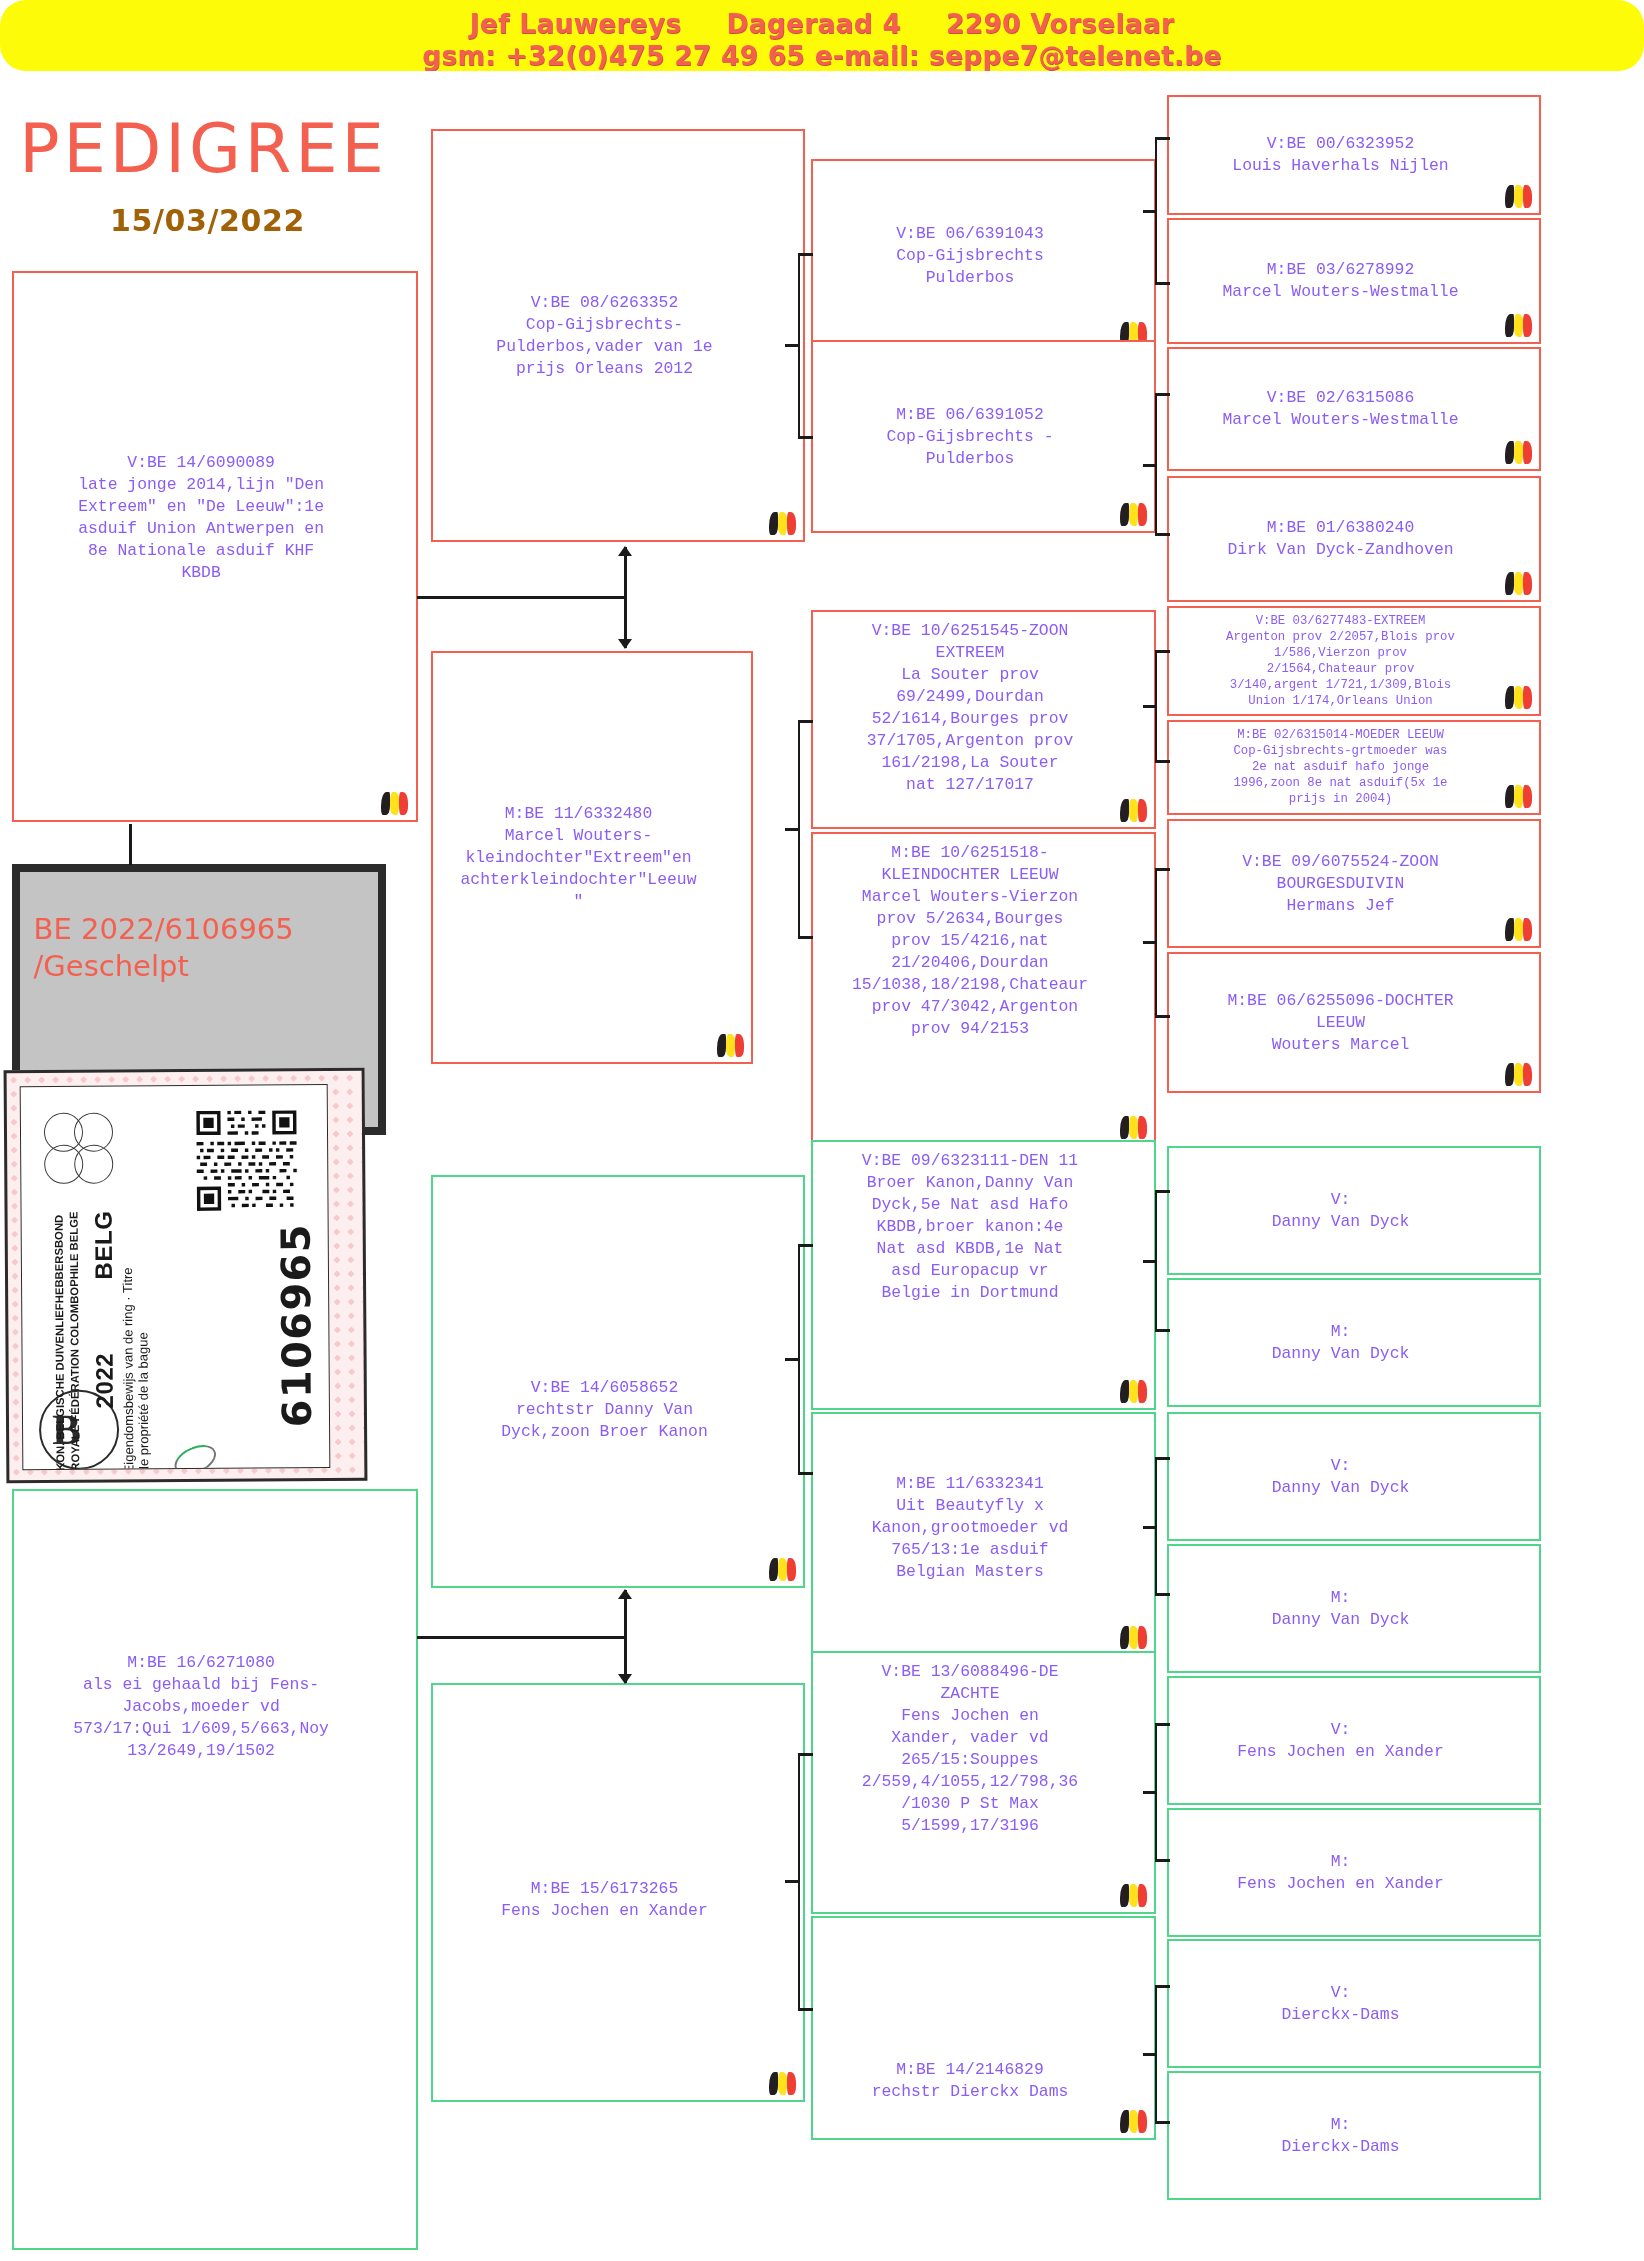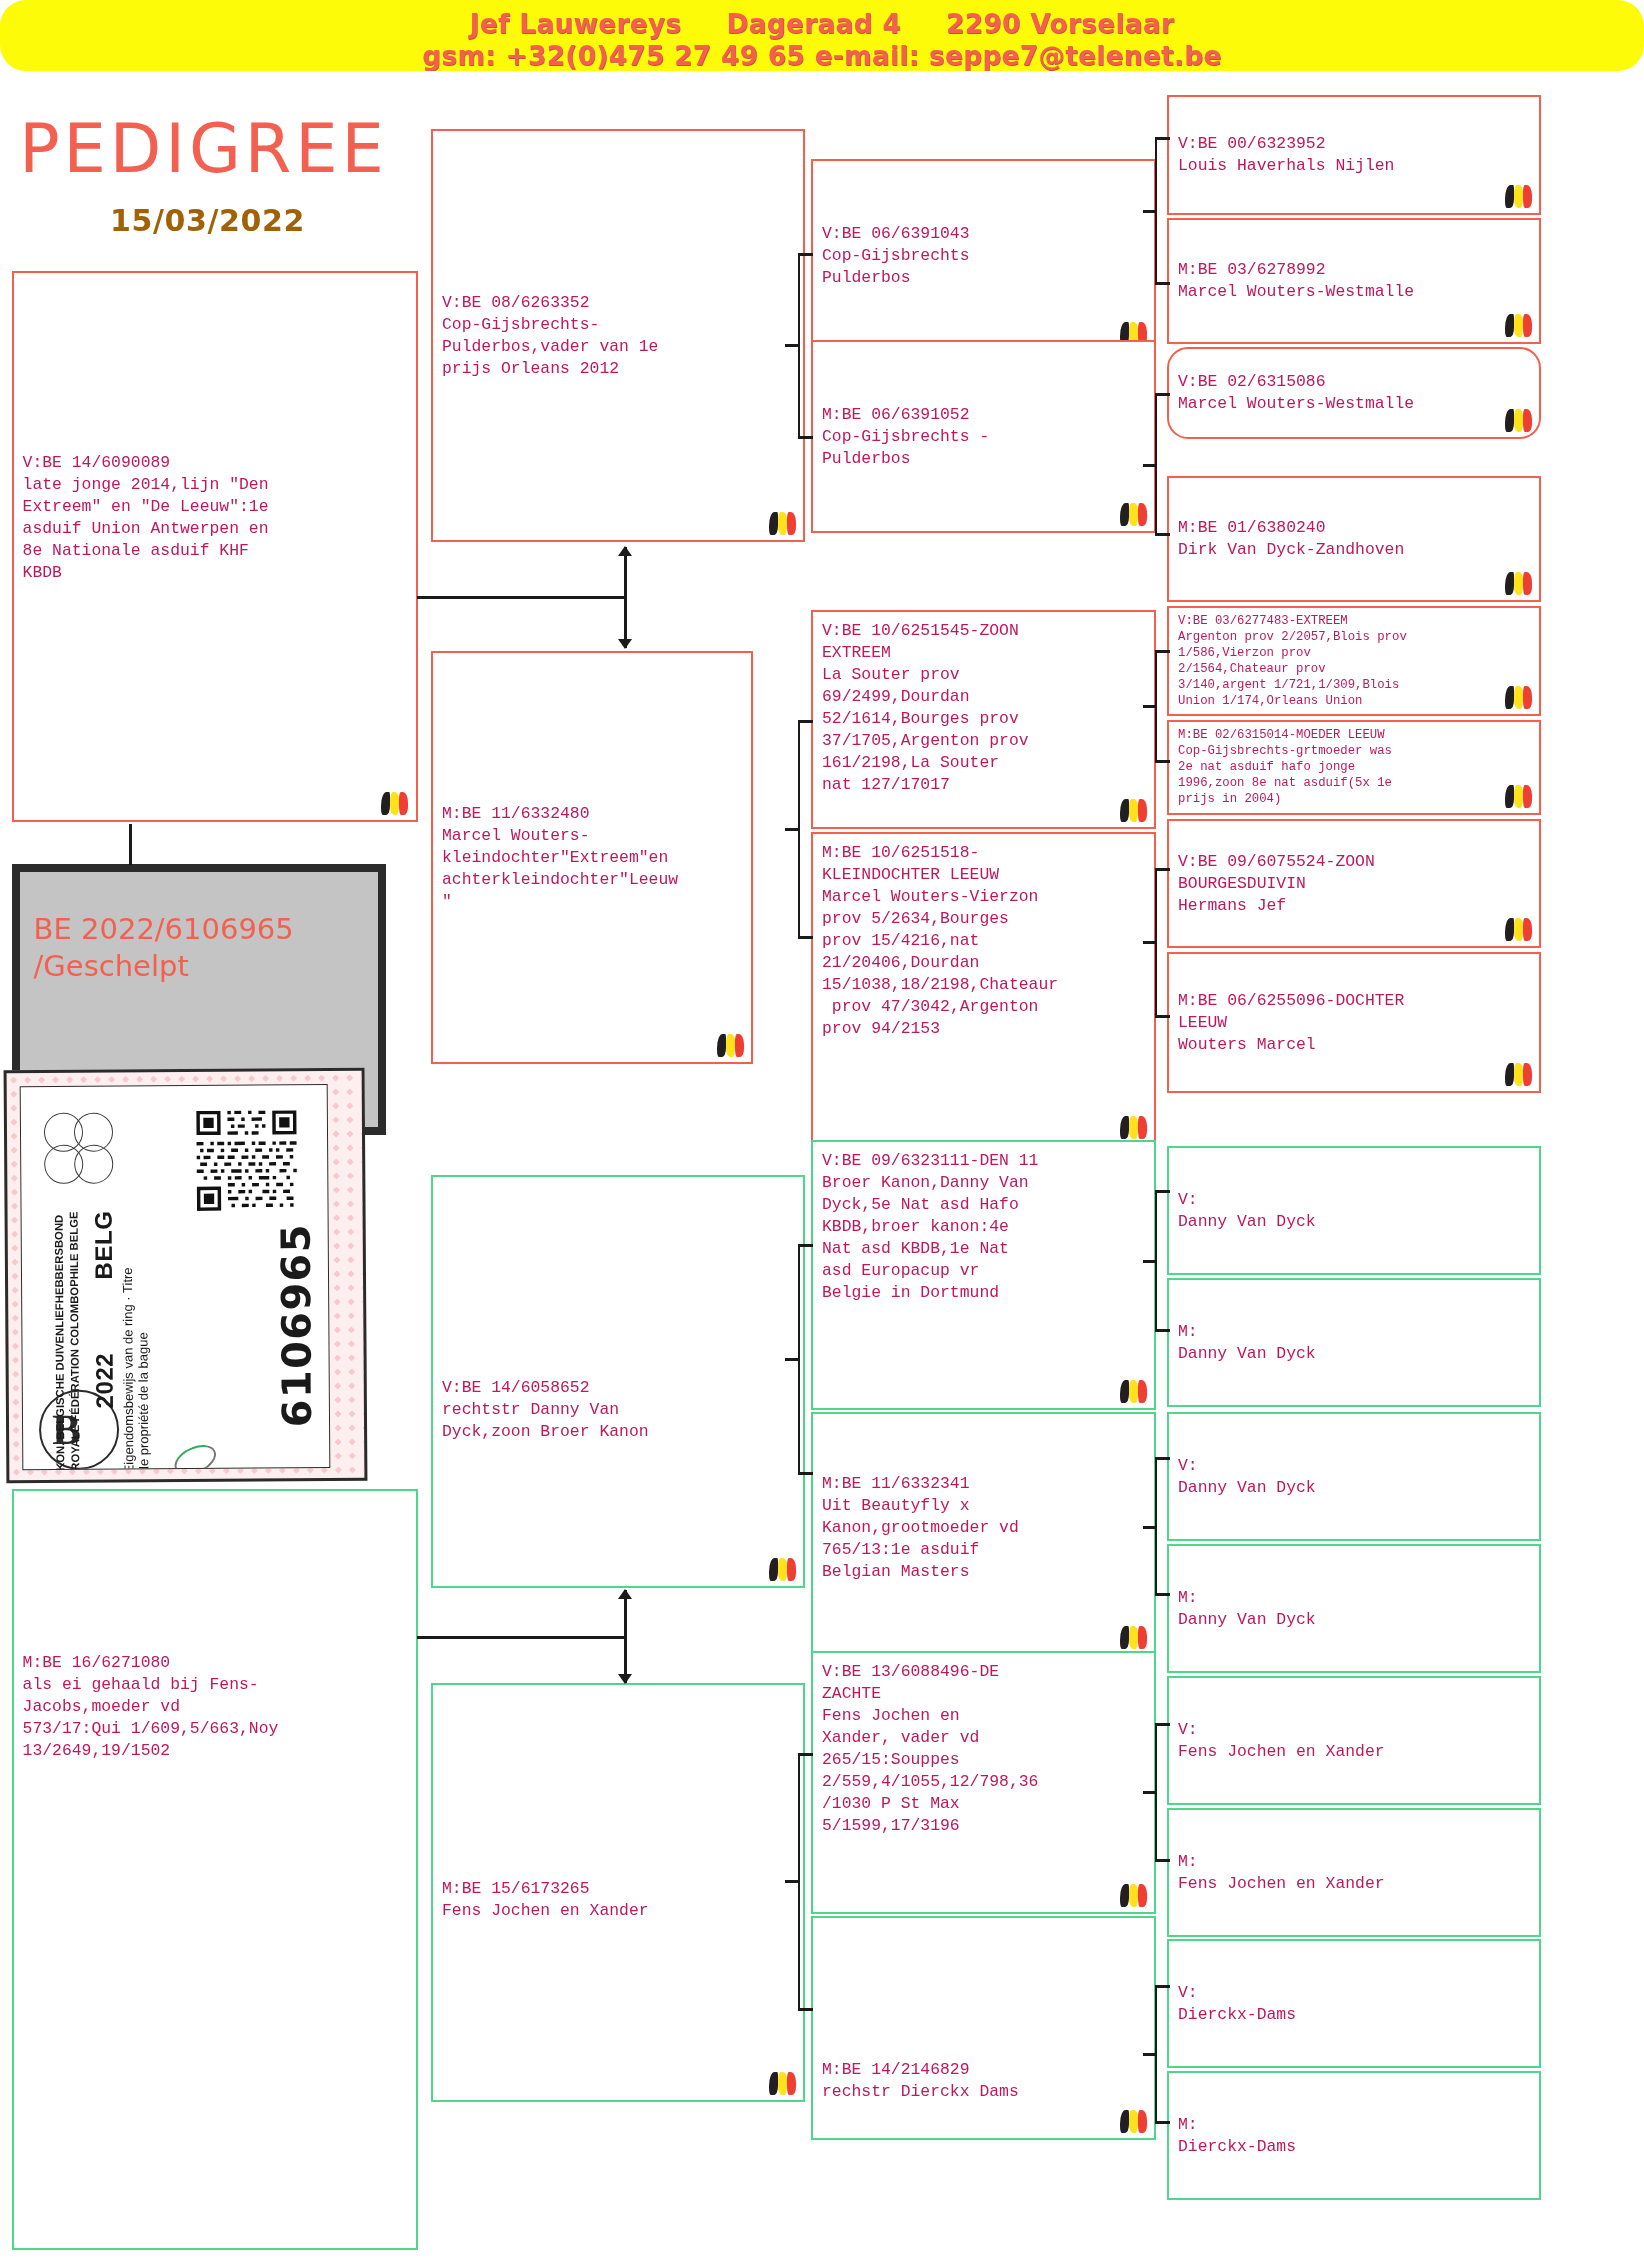--- a/index.html
+++ b/index.html
@@ -23,22 +23,22 @@
         font-size:67px;letter-spacing:3.9px;font-weight:400;}
   .pedigree-date{position:absolute;left:110px;top:203px;
         color:#a16207;font-family:"DejaVu Sans",sans-serif;
         font-size:30px;font-weight:bold;letter-spacing:0.6px;}
 
   
   .box{position:absolute;box-sizing:border-box;background:#fff;}
   .box.red{border:2.6px solid #f4604f;}
   .box.green{border:2.6px solid #4ed68a;padding-left:44px;}
   .box .txt{position:absolute;left:9px;right:36px;
-            color:#be185d;font-size:16.4px;line-height:22px;
-            white-space:pre-wrap;word-break:break-word;}
+            color:#8b5cf6;font-size:16.4px;line-height:22px;
+            white-space:pre-wrap;word-break:break-word;text-align:center;}
   .box .txt.small{font-size:12.3px;line-height:16px;}
   .box .txt.mid{top:50%;transform:translateY(-50%);}
   .box .txt.topt{top:7.7px;}
 
   
   .flag{position:absolute;right:6.4px;bottom:5.2px;width:28px;height:23px;}
   .flag i{position:absolute;top:0;height:100%;width:33%;display:block;}
   .flag i:nth-child(1){left:0;background:#231f20;
         border-radius:60% 10% 40% 20%/60% 20% 40% 30%;}
   .flag i:nth-child(2){left:32%;background:#ffe11c;
@@ -216,21 +216,21 @@
 </div>
 <div class="box red" style="left:1167px;top:218px;width:374px;height:126px;">
   <div class="txt mid">M:BE 03/6278992
 Marcel Wouters-Westmalle</div>
   <div class="flag">
       <i></i>
       <i></i>
       <i></i>
     </div>
 </div>
-<div class="box red" style="left:1167px;top:347px;width:374px;height:92px;border-radius:21px;">
+<div class="box red" style="left:1167px;top:347px;width:374px;height:124px;">
   <div class="txt mid">V:BE 02/6315086
 Marcel Wouters-Westmalle</div>
   <div class="flag">
       <i></i>
       <i></i>
       <i></i>
     </div>
 </div>
 <div class="box red" style="left:1167px;top:476px;width:374px;height:126px;">
   <div class="txt mid">M:BE 01/6380240

